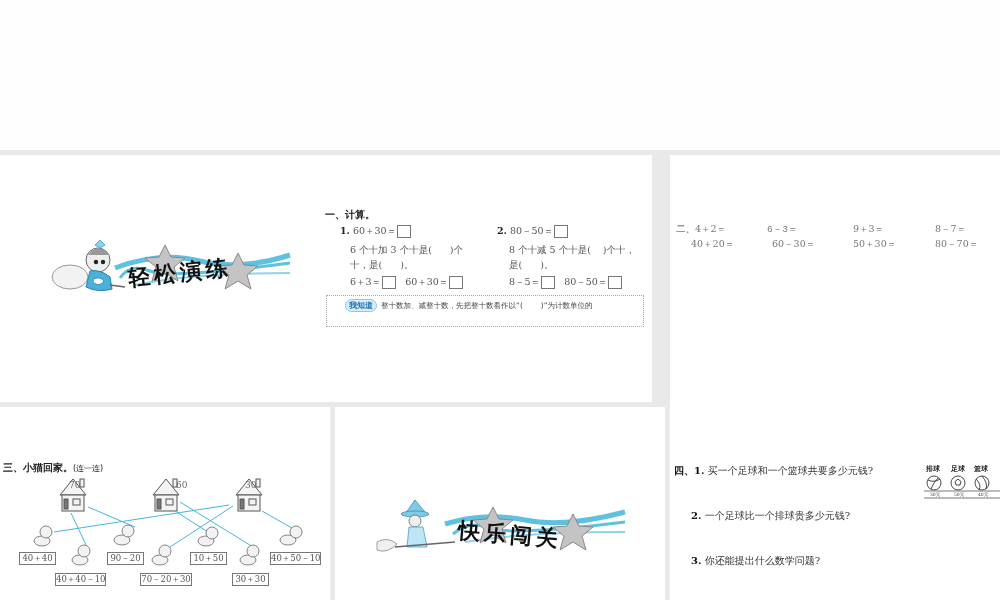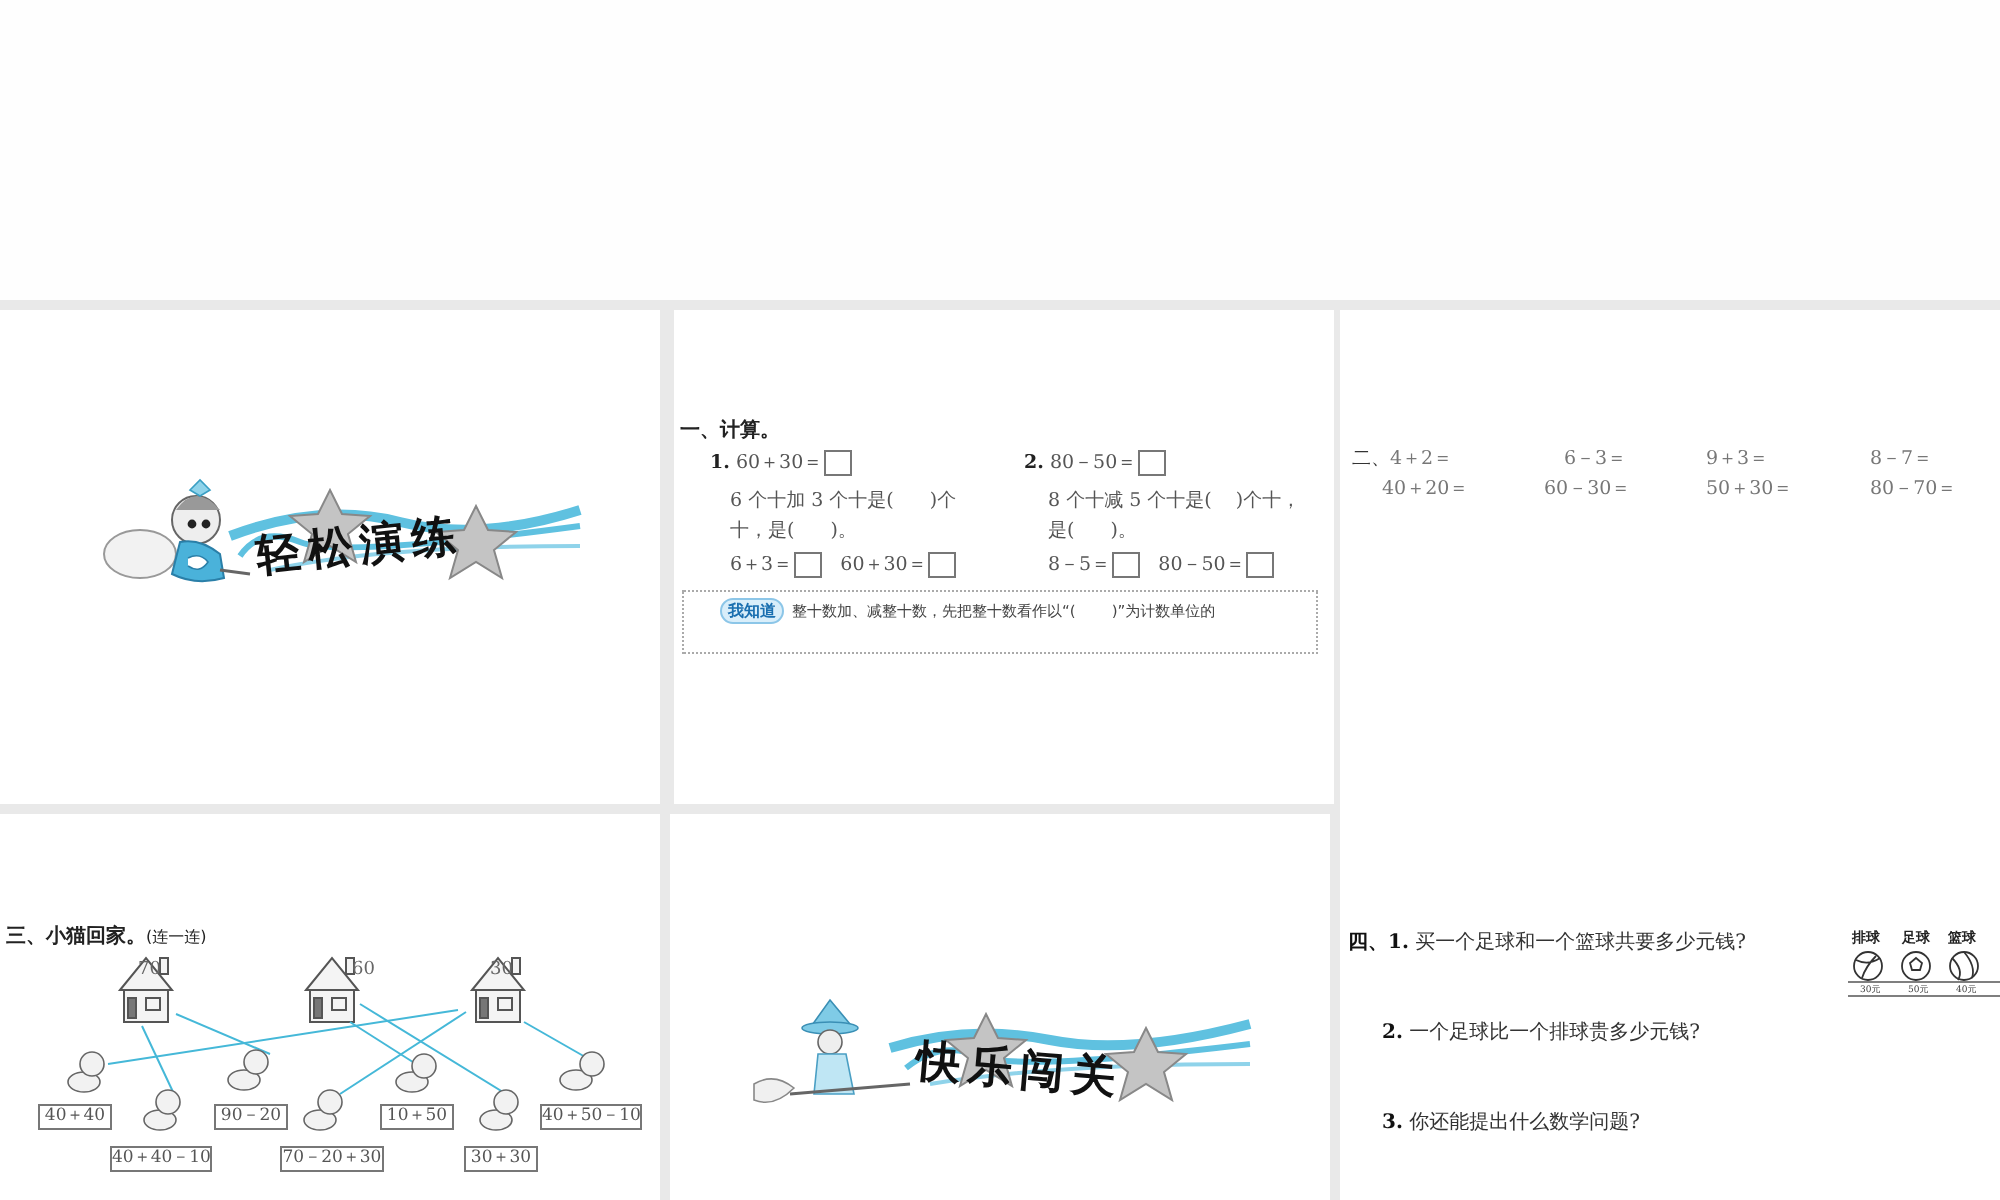--- a/index.html
+++ b/index.html
@@ -2,21 +2,21 @@
 <html><head>
 <meta charset="utf-8">
 <style>
   * { box-sizing: border-box; margin: 0; padding: 0; }
   html, body { width: 1000px; height: 600px; overflow: hidden; background: #ffffff; }
   body { position: relative; font-family: "DejaVu Serif", "Liberation Serif", serif; color: #222; }
   .top-blank { position: absolute; left: 0; top: 0; width: 1000px; height: 150px; background: #fefefe; }
   .grid-bg { position: absolute; left: 0; top: 150px; width: 1000px; height: 450px; background: #e9e9e9; }
   .panel { position: absolute; background: #ffffff; overflow: hidden; }
   .p1 { left: 0; top: 155px; width: 330px; height: 247px; }
-  .p2 { left: 337px; top: 155px; width: 330px; height: 247px; }
+  .p2 { left: 322px; top: 155px; width: 330px; height: 247px; }
   .p3 { left: 670px; top: 155px; width: 330px; height: 292px; }
   .p4 { left: 0; top: 407px; width: 330px; height: 193px; }
   .p5 { left: 335px; top: 407px; width: 330px; height: 193px; }
   .p6 { left: 670px; top: 407px; width: 330px; height: 193px; }
 
   
   .banner { position: absolute; }
   .banner svg { display: block; }
   .banner-title { position: absolute; font-family: "DejaVu Sans", sans-serif; font-weight: bold; color: #111; font-size: 22px; letter-spacing: 4px; }
 
@@ -104,21 +104,21 @@
     &nbsp;&nbsp;<span>80－50＝</span><span class="box"></span>
   </div>
 
   <div class="tip">
     <div><span class="tip-tag">我知道</span><span>整十数加、减整十数，先把整十数看作以“(</span><span class="blank"></span><span>)”为计数单位的</span></div>
   </div>
 </div>
 
 <div class="panel p3">
   <div class="eq" style="left:6px;top:68px;"><span class="eq-lbl">二、</span><span>4＋2＝</span></div>
-  <div class="eq" style="left:112px;top:68px;">6－3＝</div>
+  <div class="eq" style="left:97px;top:68px;font-family:Liberation Mono, monospace;">6－3＝</div>
   <div class="eq" style="left:183px;top:68px;">9＋3＝</div>
   <div class="eq" style="left:265px;top:68px;">8－7＝</div>
   <div class="eq" style="left:21px;top:83px;">40＋20＝</div>
   <div class="eq" style="left:102px;top:83px;">60－30＝</div>
   <div class="eq" style="left:183px;top:83px;">50＋30＝</div>
   <div class="eq" style="left:265px;top:83px;">80－70＝</div>
 </div>
 
 <div class="panel p4">
   <div class="sec-title" style="left:3px;top:54px;">

